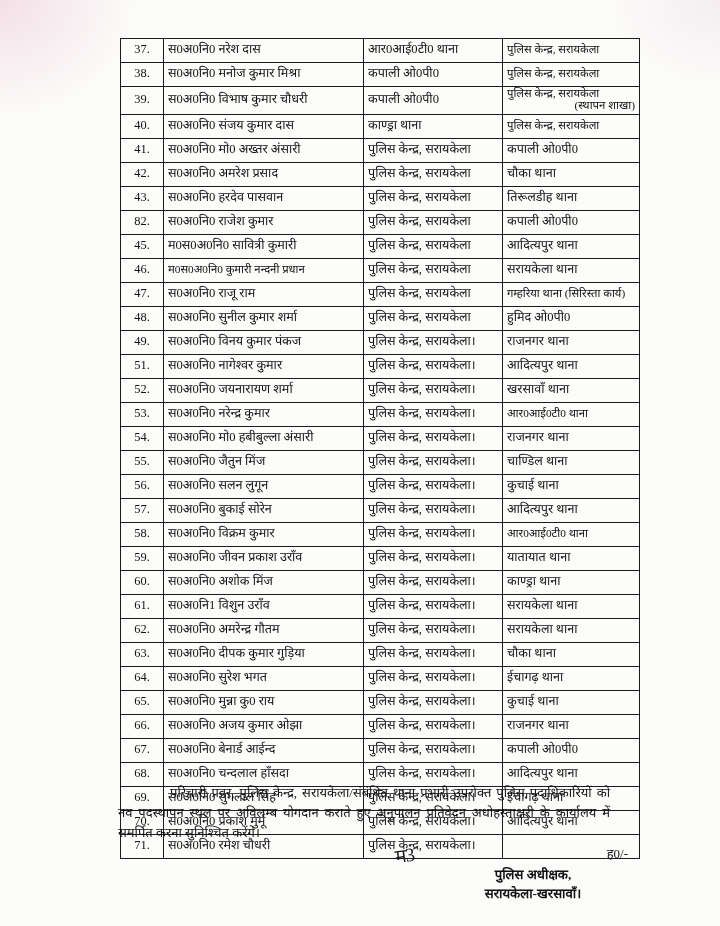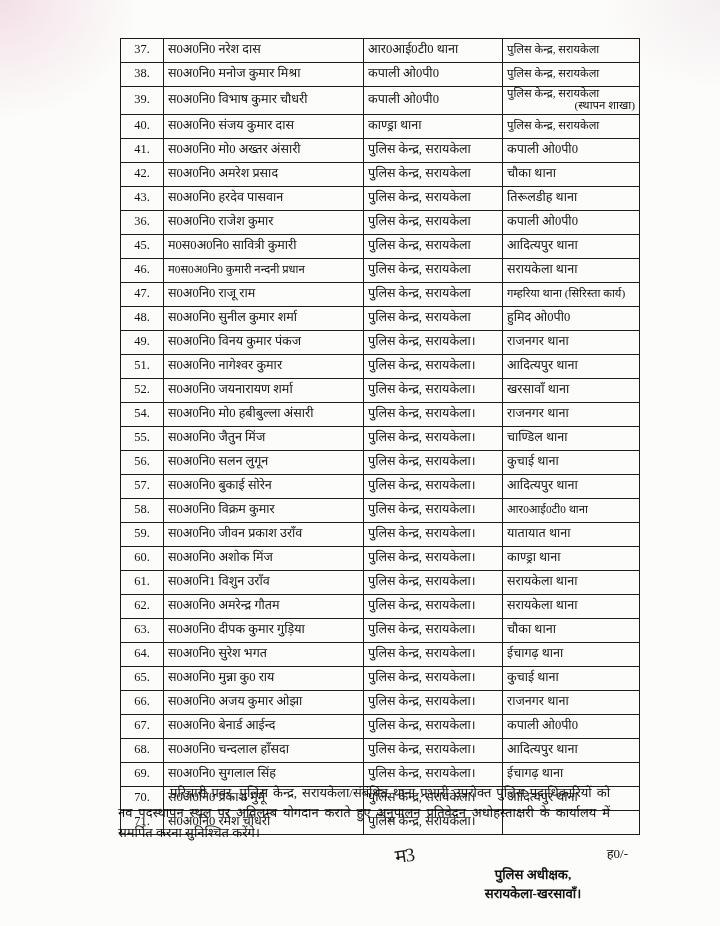--- a/index.html
+++ b/index.html
@@ -171,21 +171,21 @@
         <td class="c-from">पुलिस केन्द्र, सरायकेला</td>
         <td class="c-to">चौका थाना</td>
       </tr>
       <tr>
         <td class="c-sn">43.</td>
         <td class="c-name">स0अ0नि0 हरदेव पासवान</td>
         <td class="c-from">पुलिस केन्द्र, सरायकेला</td>
         <td class="c-to">तिरूलडीह थाना</td>
       </tr>
       <tr>
-        <td class="c-sn">36.</td>
+        <td class="c-sn">82.</td>
         <td class="c-name">स0अ0नि0 राजेश कुमार</td>
         <td class="c-from">पुलिस केन्द्र, सरायकेला</td>
         <td class="c-to">कपाली ओ0पी0</td>
       </tr>
       <tr>
         <td class="c-sn">45.</td>
         <td class="c-name">म0स0अ0नि0 सावित्री कुमारी</td>
         <td class="c-from">पुलिस केन्द्र, सरायकेला</td>
         <td class="c-to">आदित्यपुर थाना</td>
       </tr>
@@ -217,20 +217,26 @@
         <td class="c-sn">51.</td>
         <td class="c-name">स0अ0नि0 नागेश्वर कुमार</td>
         <td class="c-from">पुलिस केन्द्र, सरायकेला।</td>
         <td class="c-to">आदित्यपुर थाना</td>
       </tr>
       <tr>
         <td class="c-sn">52.</td>
         <td class="c-name">स0अ0नि0 जयनारायण शर्मा</td>
         <td class="c-from">पुलिस केन्द्र, सरायकेला।</td>
         <td class="c-to">खरसावाँ थाना</td>
+      </tr>
+      <tr>
+        <td class="c-sn">53.</td>
+        <td class="c-name">स0अ0नि0 नरेन्द्र कुमार</td>
+        <td class="c-from">पुलिस केन्द्र, सरायकेला।</td>
+        <td class="c-to small">आर0आई0टी0 थाना</td>
       </tr>
       <tr>
         <td class="c-sn">54.</td>
         <td class="c-name">स0अ0नि0 मो0 हबीबुल्ला अंसारी</td>
         <td class="c-from">पुलिस केन्द्र, सरायकेला।</td>
         <td class="c-to">राजनगर थाना</td>
       </tr>
       <tr>
         <td class="c-sn">55.</td>
         <td class="c-name">स0अ0नि0 जैतुन मिंज</td>

